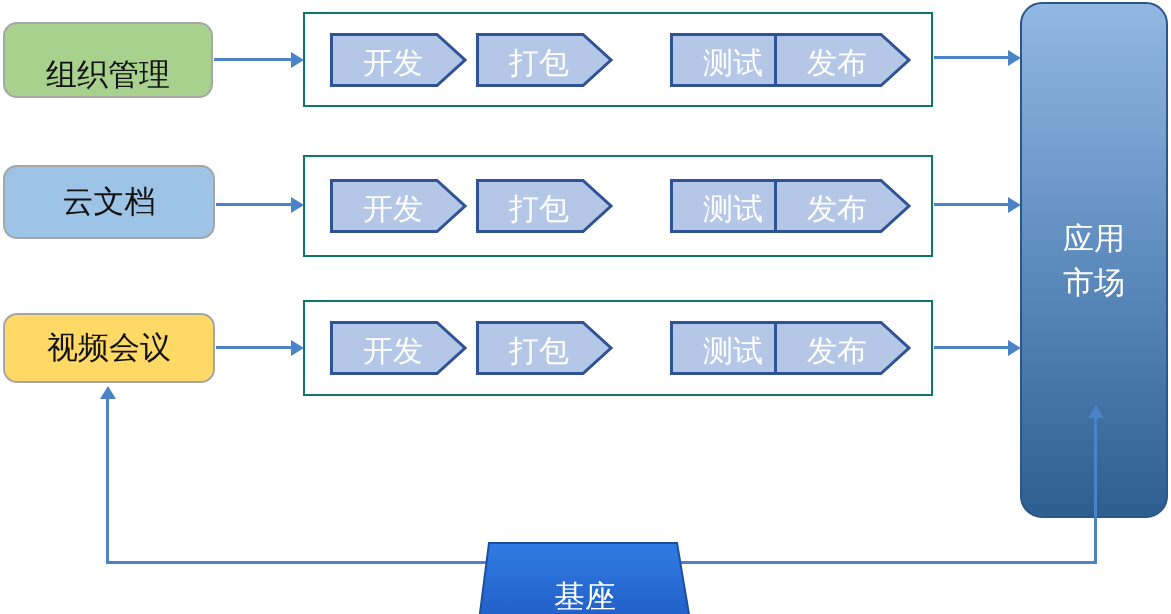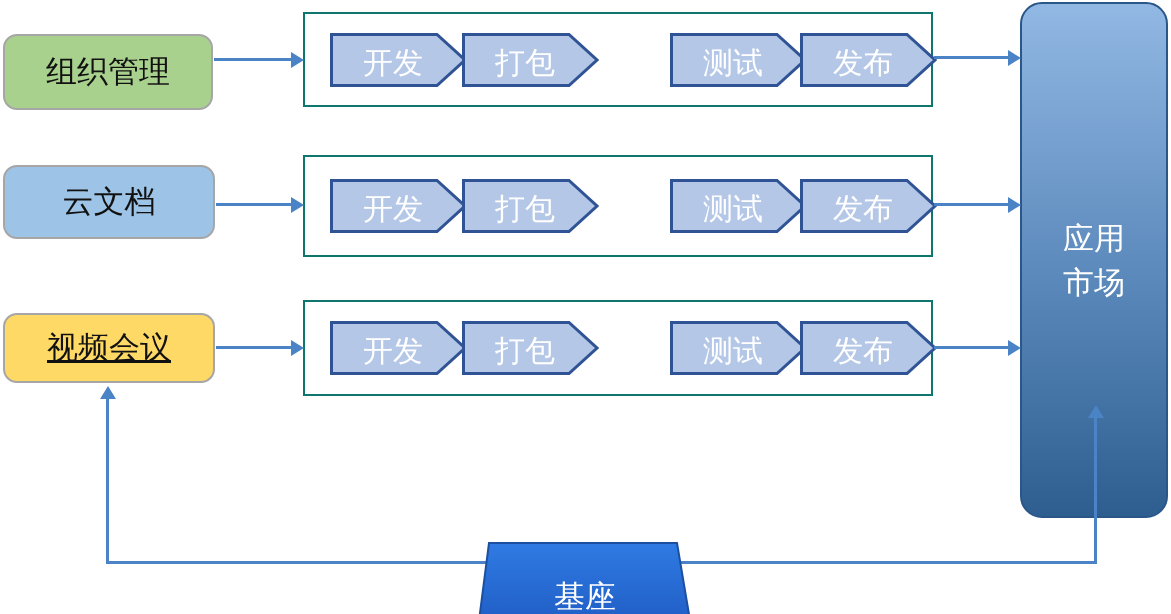--- a/index.html
+++ b/index.html
@@ -15,45 +15,45 @@
   }
   
   .left-node{
     position:absolute;
     display:flex;align-items:center;justify-content:center;
     border:2.5px solid #A6A6A6;
     border-radius:14px;
     font-size:31px;color:#111111;
     box-sizing:border-box;
   }
-  .node-org    {left:3px;  top:34px;  width:210px; height:76px; background:#A9D18E;}
+  .node-org    {left:3px;  top:22px;  width:210px; height:76px; background:#A9D18E;align-items:flex-end;}
   .node-docs   {left:3px;  top:165px; width:212px; height:74px; background:#9DC3E6;}
-  .node-meeting{left:3px;  top:313px; width:212px; height:70px; background:#FFD966;text-decoration:underline;}
+  .node-meeting{left:3px;  top:313px; width:212px; height:70px; background:#FFD966;}
 
   
   .pipeline{
     position:absolute;
     left:303px;width:630px;
     border:2px solid #0f766e;
     box-sizing:border-box;
     background:transparent;
   }
   .pipe-1{top:12px; height:95px;}
   .pipe-2{top:155px;height:102px;}
   .pipe-3{top:300px;height:96px;}
 
   .chevron{
     position:absolute;
     top:50%;transform:translateY(-50%);
     width:137px;height:54px;
   }
   .chev-pos-1{left:25px;}
-  .chev-pos-2{left:157px;}
+  .chev-pos-2{left:171px;}
   .chev-pos-3{left:321px;padding-left:44px;}
-  .chev-pos-4{left:495px;}
+  .chev-pos-4{left:469px;}
   .chevron svg{display:block;}
   .chevron text{
     font-family:"DejaVu Sans","Liberation Sans",sans-serif;
   }
 
   
   .market-node{
     position:absolute;
     left:1020px;top:2px;width:148px;height:516px;
     border:2.5px solid #2A5788;

